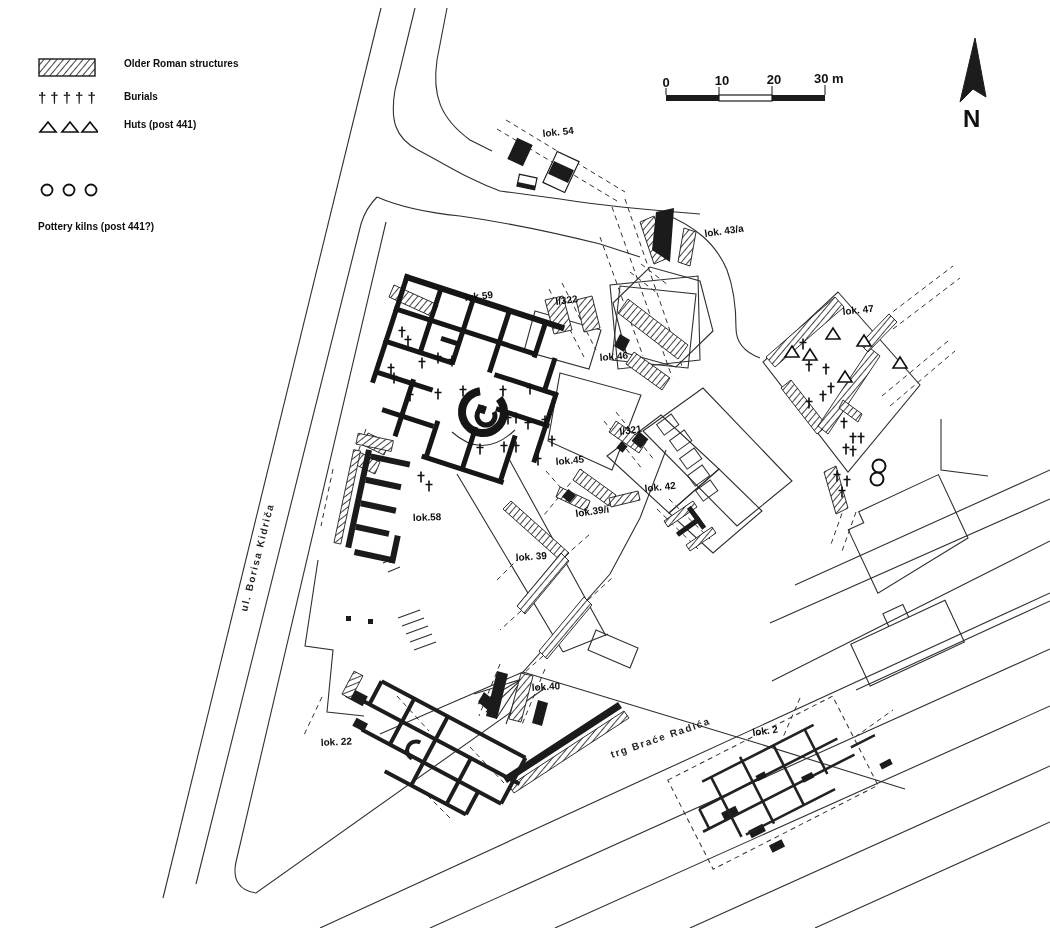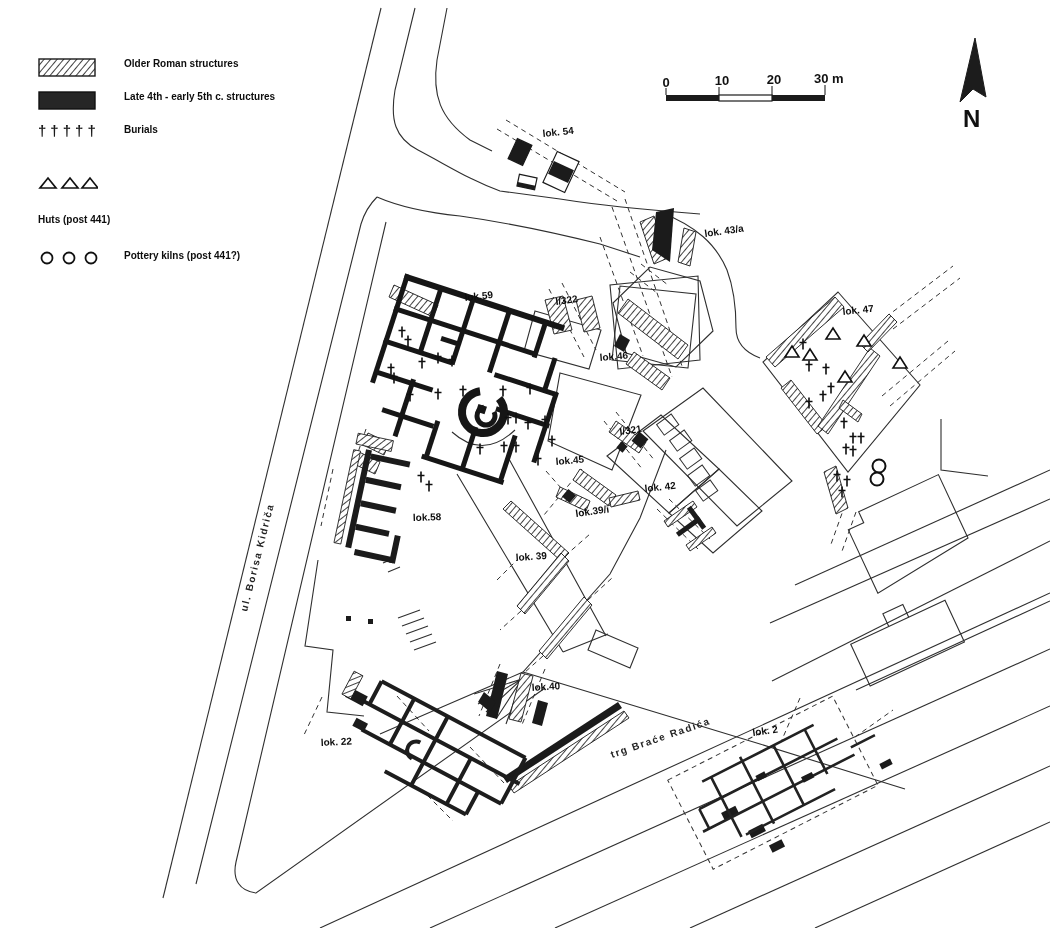--- a/index.html
+++ b/index.html
@@ -372,49 +372,41 @@
         <pattern id="hatL" patternUnits="userSpaceOnUse" width="5" height="5" patternTransform="rotate(40)">
           <rect width="5" height="5" fill="#fff"></rect>
                 <line x1="0" y1="0" x2="0" y2="5" stroke="#1f1f1f" stroke-width="1.7"></line>
         </pattern>
             </defs>
         <rect x="1" y="1" width="56" height="17" fill="url(#hatL)" stroke="#1a1a1a" stroke-width="1.4"></rect>
       </svg>
     </span>
     <span class="ltext">Older Roman structures</span>
   </div>
-  <div class="lrow">
-    <span class="sw">
-      <svg width="58" height="19">
-            <rect x="1" y="1" width="56" height="17" fill="#262626" stroke="#111" stroke-width="1.4"></rect>
-          </svg>
-    </span>
-    <span class="ltext">Late 4th - early 5th c. structures</span>
-  </div>
   <div class="lrow" style="margin-top:6px;">
     <span class="sw crossrow">
           <span>†</span>
           <span>†</span>
           <span>†</span>
           <span>†</span>
           <span>†</span>
         </span>
     <span class="ltext">Burials</span>
   </div>
-  <div class="lrow" style="margin-top:4px;flex-direction:column;">
+  <div class="lrow" style="margin-top:4px;">
     <span class="sw">
       <svg width="60" height="16">
         <polygon points="2,13 18,13 10,3" fill="#fff" stroke="#111" stroke-width="1.7"></polygon>
         <polygon points="24,13 40,13 32,3" fill="#fff" stroke="#111" stroke-width="1.7"></polygon>
         <polygon points="44,13 60,13 52,3" fill="#fff" stroke="#111" stroke-width="1.7"></polygon>
       </svg>
     </span>
     <span class="ltext">Huts (post 441)</span>
   </div>
-  <div class="lrow" style="margin-top:24px;">
+  <div class="lrow" style="margin-top:24px;flex-direction:column;">
     <span class="sw">
       <svg width="60" height="16">
         <circle cx="9" cy="8" r="5.5" fill="#fff" stroke="#111" stroke-width="1.8"></circle>
         <circle cx="31" cy="8" r="5.5" fill="#fff" stroke="#111" stroke-width="1.8"></circle>
         <circle cx="53" cy="8" r="5.5" fill="#fff" stroke="#111" stroke-width="1.8"></circle>
       </svg>
     </span>
     <span class="ltext">Pottery kilns (post 441?)</span>
   </div>
 </div>

